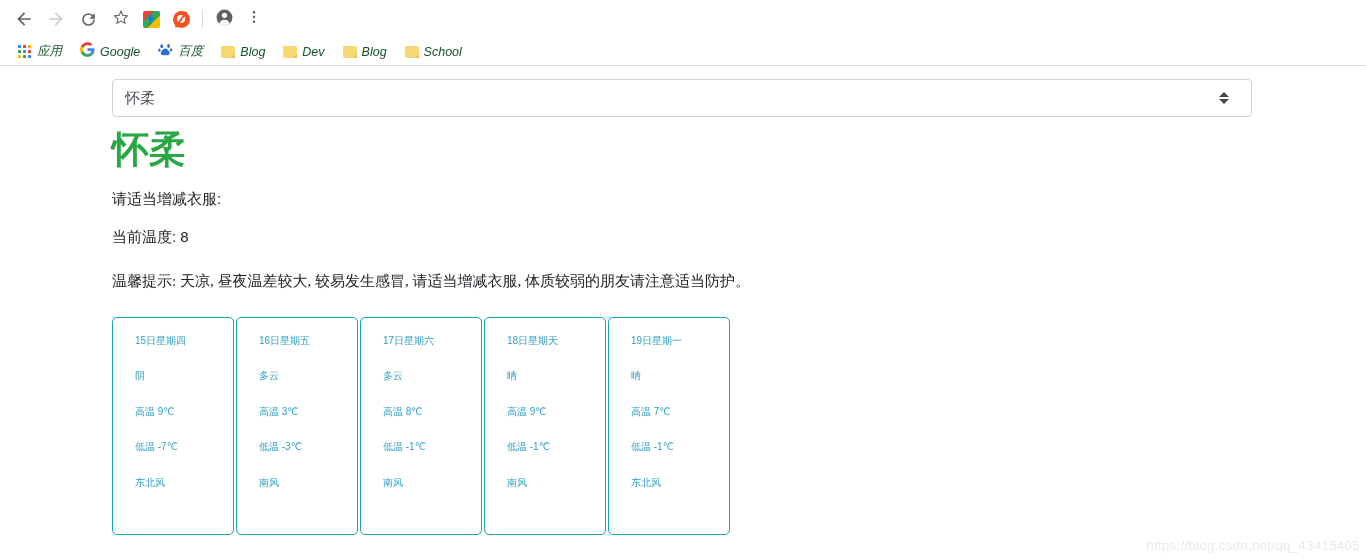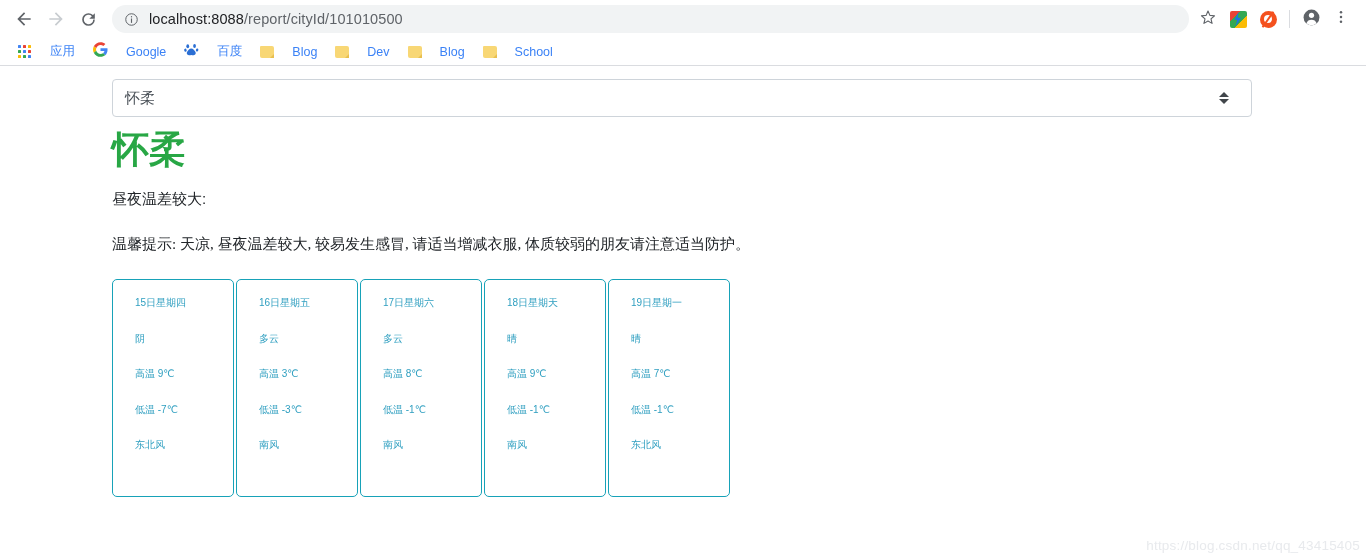--- a/index.html
+++ b/index.html
@@ -108,23 +108,24 @@
     display: flex;
     align-items: center;
     height: 22px;
     padding: 0 8px;
     border-radius: 4px;
     margin-right: 2px;
     flex: 0 0 auto;
   }
   .bm-label {
     font-size: 12.5px;
-    color: #3b82f6;
-    margin-left: 18px;
+    color: #14532d;
+    margin-left: 5px;
     white-space: nowrap;
+    font-style: italic;
   }
   .apps-grid {
     width: 14px; height: 14px;
     display: grid;
     grid-template-columns: repeat(3, 3px);
     grid-template-rows: repeat(3, 3px);
     gap: 2px;
   }
   .apps-grid i { display: block; width: 3px; height: 3px; border-radius: 0.5px; }
   .folder-ico {
@@ -272,30 +273,20 @@
       </span>
     </div>
     <div class="nav-btn">
       <span>
         <svg width="19" height="19" viewBox="0 0 24 24">
             <path d="M17.65 6.35A7.96 7.96 0 0012 4a8 8 0 108 8h-2a6 6 0 11-1.76-4.24L13 11h7V4z" fill="#5f6368"></path>
           </svg>
       </span>
     </div>
 
-    <div class="omnibox">
-      <span class="info-icon">
-        <svg width="15" height="15" viewBox="0 0 24 24">
-          <circle cx="12" cy="12" r="9.2" fill="none" stroke="#5f6368" stroke-width="1.6"></circle>
-          <rect x="11.1" y="10.4" width="1.8" height="7" fill="#5f6368"></rect>
-          <rect x="11.1" y="6.6" width="1.8" height="2" fill="#5f6368"></rect>
-        </svg>
-      </span>
-      <span class="url-text"><span class="host">localhost:8088</span><span>/report/cityId/101010500</span></span>
-    </div>
 
     <div class="toolbar-right">
       <div class="tb-icon">
         <span>
           <svg width="18" height="18" viewBox="0 0 24 24">
               <path d="M12 17.3l-5.4 3.2 1.4-6.1-4.7-4.1 6.2-.5L12 4l2.5 5.8 6.2.5-4.7 4.1 1.4 6.1z" fill="none" stroke="#5f6368" stroke-width="1.5" stroke-linejoin="round"></path>
             </svg>
         </span>
       </div>
       <div class="tb-icon">
@@ -392,21 +383,22 @@
       <div class="city-select">
         <span class="select-value">怀柔</span>
         <span class="select-arrows">
           <span class="arw-up"></span>
           <span class="arw-dn"></span>
         </span>
       </div>
 
       <h2 class="city-name">怀柔</h2>
 
-      <p class="info-line">昼夜温差较大:</p>
+      <p class="info-line">请适当增减衣服:</p>
+      <p class="info-line">当前温度: 8</p>
       <p class="tip-line">温馨提示: 天凉, 昼夜温差较大, 较易发生感冒, 请适当增减衣服, 体质较弱的朋友请注意适当防护。</p>
 
       <div class="card-row">
 
         <div class="wcard">
           <div class="wcard-line">15日星期四</div>
           <div class="wcard-line">阴</div>
           <div class="wcard-line">高温 9℃</div>
           <div class="wcard-line">低温 -7℃</div>
           <div class="wcard-line">东北风</div>

